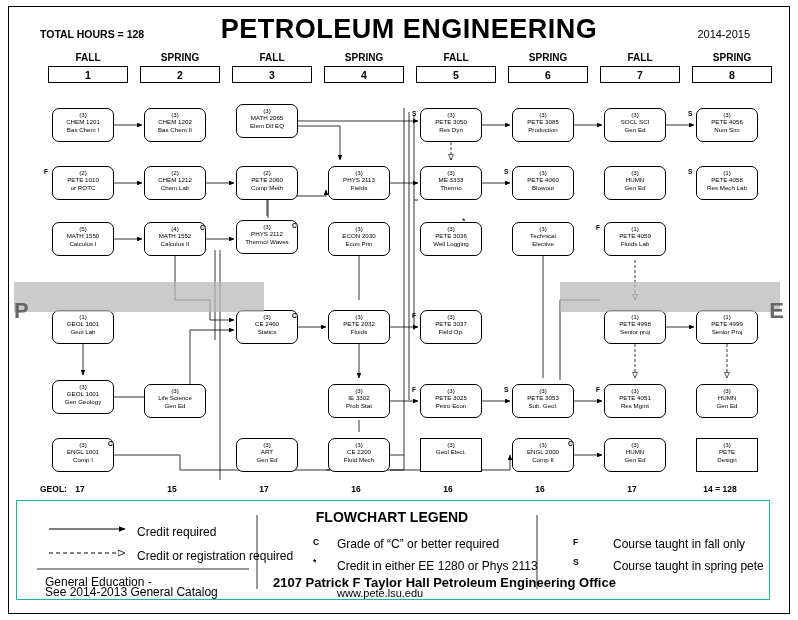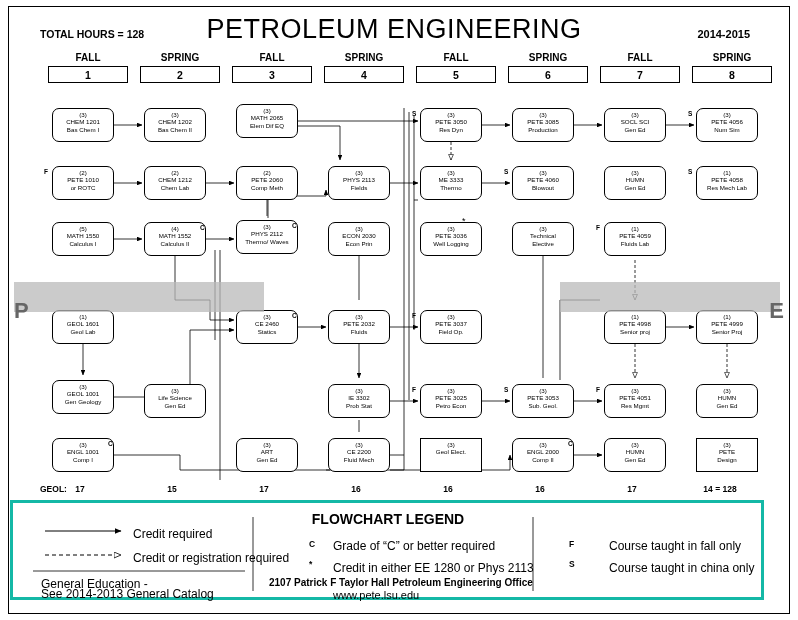--- a/index.html
+++ b/index.html
@@ -7,28 +7,28 @@
     width:798px;height:620px;background:#ffffff;
     font-family:"Liberation Sans", sans-serif;
     color:#000;position:relative;overflow:hidden;
   }
   #root{position:absolute;left:0;top:0;width:798px;height:508px;}
   .frame{
     position:absolute;left:8px;top:6px;width:782px;height:608px;
     border:1px solid #000;box-sizing:border-box;
   }
   .title{
-    position:absolute;left:184px;top:14px;width:420px;text-align:center;
-    font-size:27px;font-weight:normal;letter-spacing:0.5px;
+    position:absolute;left:199px;top:14px;width:420px;text-align:center;
+    font-size:27px;font-weight:bold;letter-spacing:0.5px;
   }
   .total-hours{
     position:absolute;left:40px;top:28px;font-size:10.5px;font-weight:bold;
   }
   .years{
-    position:absolute;right:48px;top:28px;font-size:11px;font-weight:bold;
+    position:absolute;right:48px;top:28px;font-size:11px;font-weight:normal;
   }
   
   .sem-label{
     position:absolute;font-size:10px;font-weight:bold;text-align:center;width:80px;
   }
   .sem-box{
     position:absolute;width:80px;height:17px;border:1px solid #000;
     font-size:10.5px;font-weight:bold;text-align:center;line-height:17px;
     box-sizing:border-box;background:#fff;
   }
@@ -43,30 +43,30 @@
   .course.sq{border-radius:0;}
   .flag{
     position:absolute;font-size:6.5px;font-weight:bold;z-index:6;
   }
   .star{position:absolute;font-size:9px;z-index:6;}
   
   .hours-label{position:absolute;left:40px;top:484px;font-size:8.5px;font-weight:bold;}
   .hours-val{position:absolute;font-size:8.5px;font-weight:bold;text-align:center;width:40px;}
   
   .legend{
-    position:absolute;left:10px;top:500px;width:754px;height:100px;
-    border:3px solid #14b8a6;box-sizing:border-box;background:#fff;
+    position:absolute;left:16px;top:500px;width:754px;height:100px;
+    border:1px solid #14b8a6;box-sizing:border-box;background:#fff;
   }
   .legend-title{
     position:absolute;left:255px;top:8px;width:240px;text-align:center;
     font-size:14px;font-weight:bold;
   }
   .legend-txt{position:absolute;font-size:12px;}
   .legend-sym{position:absolute;font-size:8.5px;font-weight:bold;}
-  .legend-addr{position:absolute;font-size:10px;font-weight:bold;}
+  .legend-addr{position:absolute;font-size:13px;font-weight:bold;}
   .legend-url{position:absolute;font-size:11px;}
   
   svg.wires{position:absolute;left:0;top:0;width:798px;height:620px;z-index:1;pointer-events:none;}
   
   .wm{
     position:absolute;top:282px;left:0;width:798px;height:36px;z-index:20;
     pointer-events:none;
   }
   .wm-bar{position:absolute;top:0;height:30px;background:#b9b9b9;opacity:.75;}
   .wm-text{
@@ -445,21 +445,21 @@
     <div class="legend-txt" style="left:28px;top:84px;">See 2014-2013 General Catalog</div>
 
     <div class="legend-sym" style="left:296px;top:36px;">C</div>
     <div class="legend-txt" style="left:320px;top:36px;">Grade of “C” or better required</div>
     <div class="legend-sym" style="left:296px;top:56px;">*</div>
     <div class="legend-txt" style="left:320px;top:58px;">Credit in either EE 1280 or Phys 2113</div>
 
     <div class="legend-sym" style="left:556px;top:36px;">F</div>
     <div class="legend-txt" style="left:596px;top:36px;">Course taught in fall only</div>
     <div class="legend-sym" style="left:556px;top:56px;">S</div>
-    <div class="legend-txt" style="left:596px;top:58px;">Course taught in china only</div>
+    <div class="legend-txt" style="left:596px;top:58px;">Course taught in spring pete</div>
 
     <div class="legend-addr" style="left:256px;top:74px;">2107 Patrick F Taylor Hall      Petroleum Engineering Office</div>
     <div class="legend-url" style="left:320px;top:86px;">www.pete.lsu.edu</div>
   </div>
 
   <div class="wm">
     <div class="wm-bar" style="left:14px;width:250px;"></div>
     <div class="wm-bar" style="left:560px;width:220px;"></div>
     <div class="wm-left">P</div>
     <div class="wm-right">E</div>

